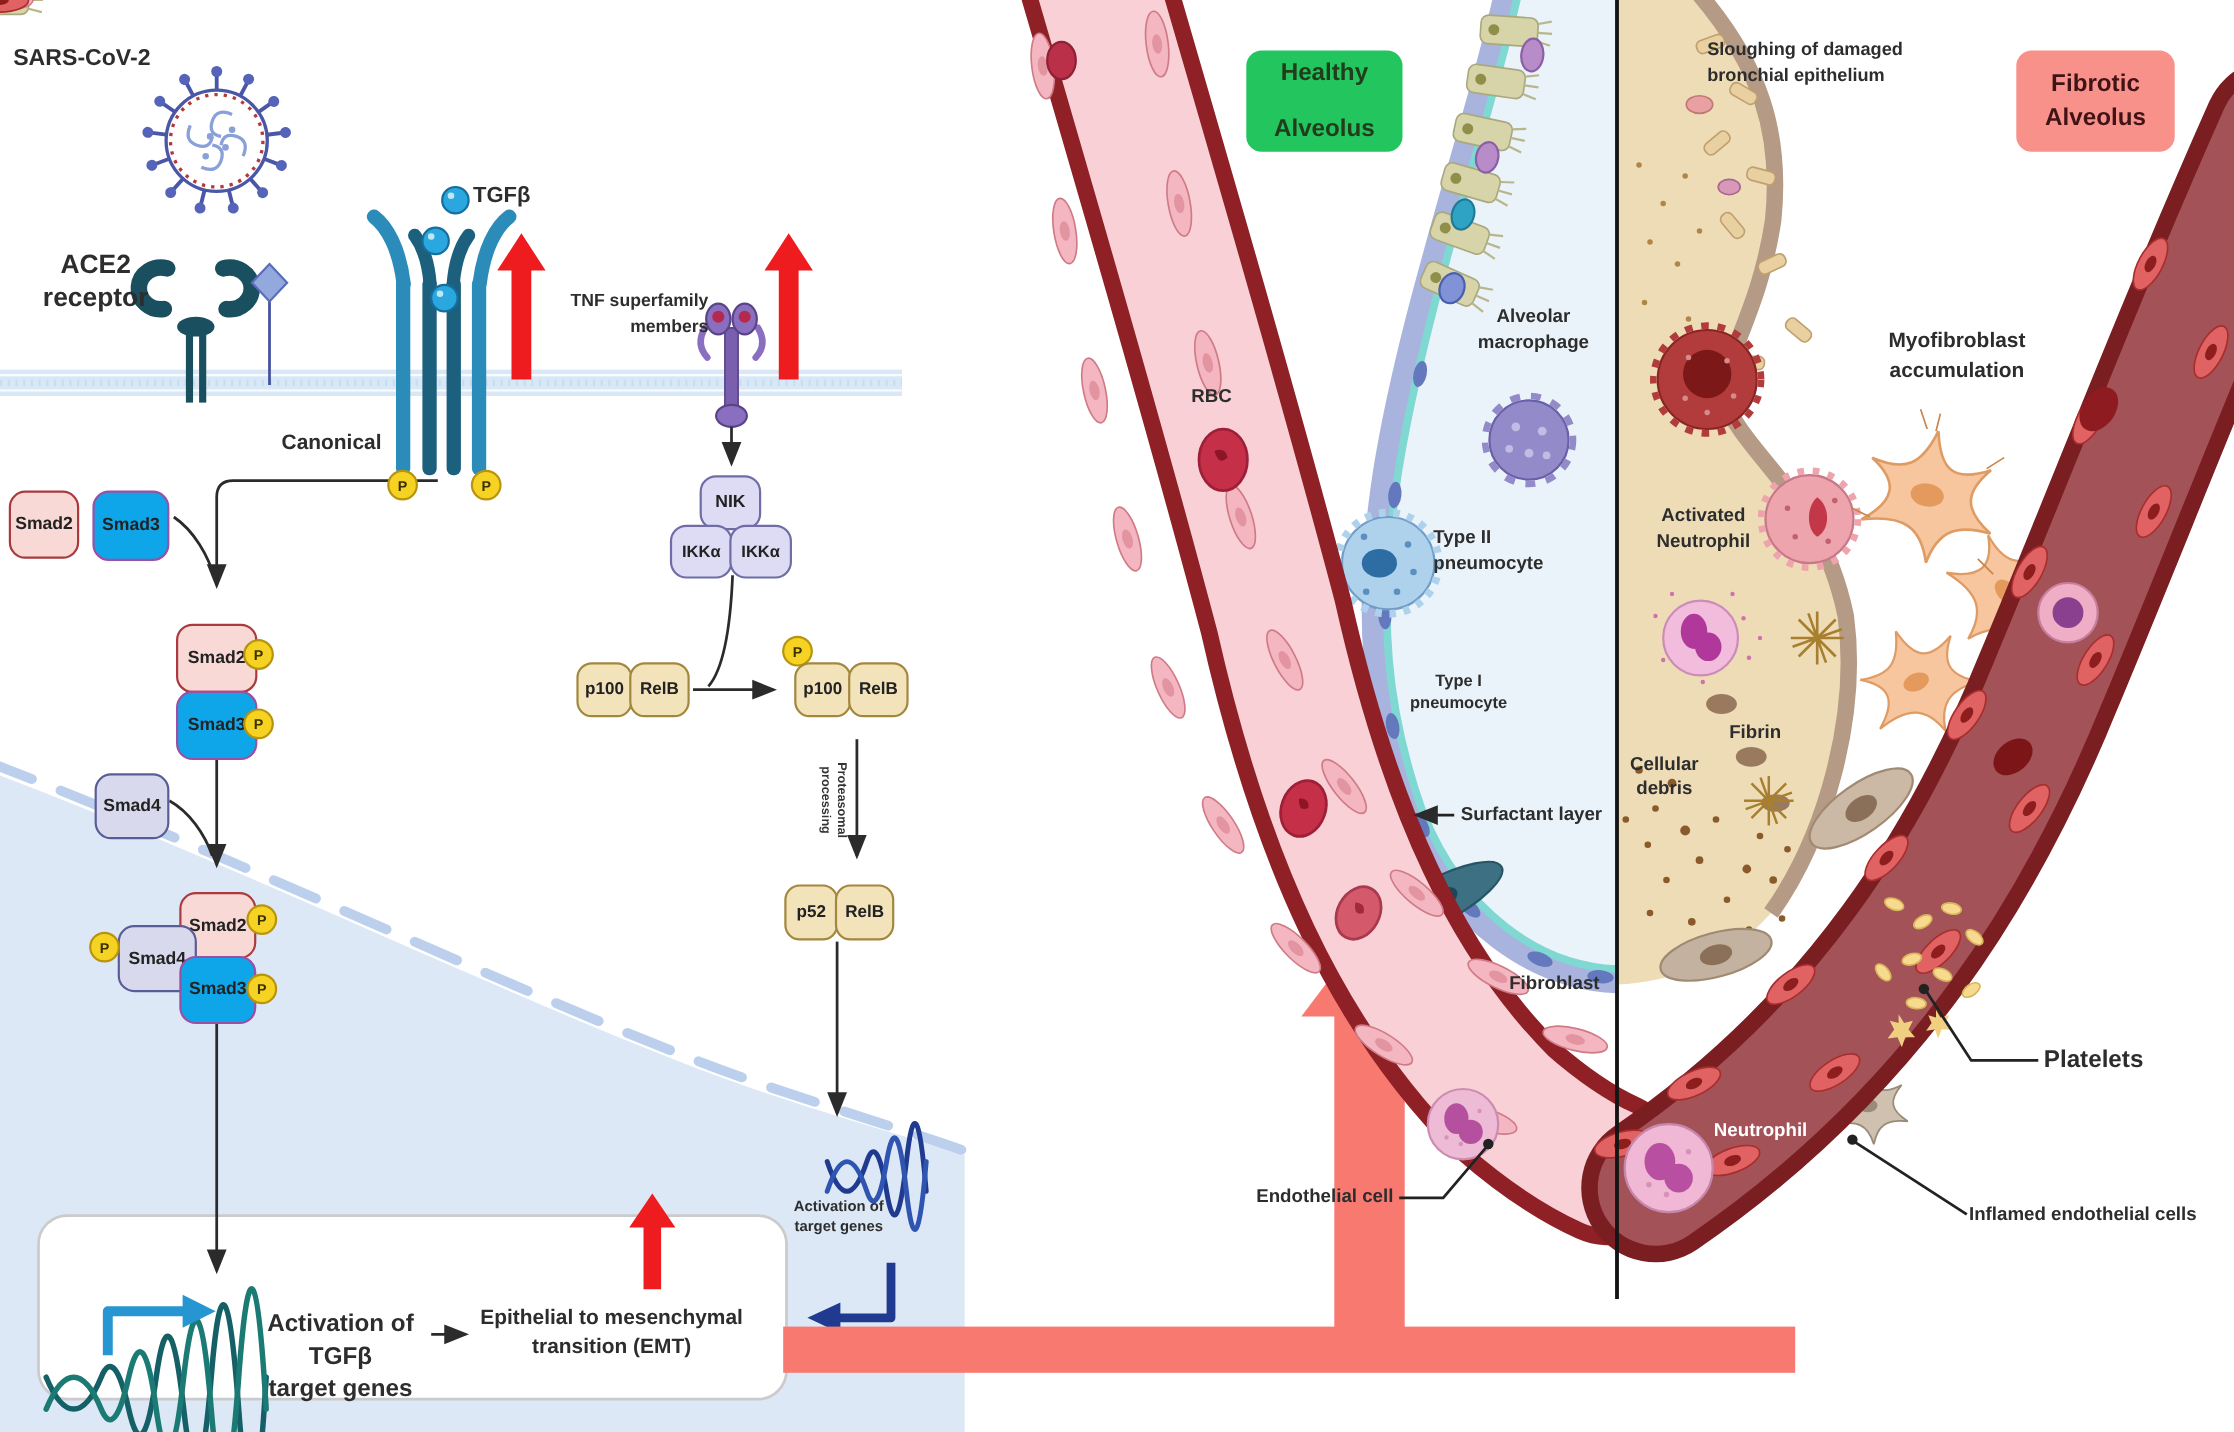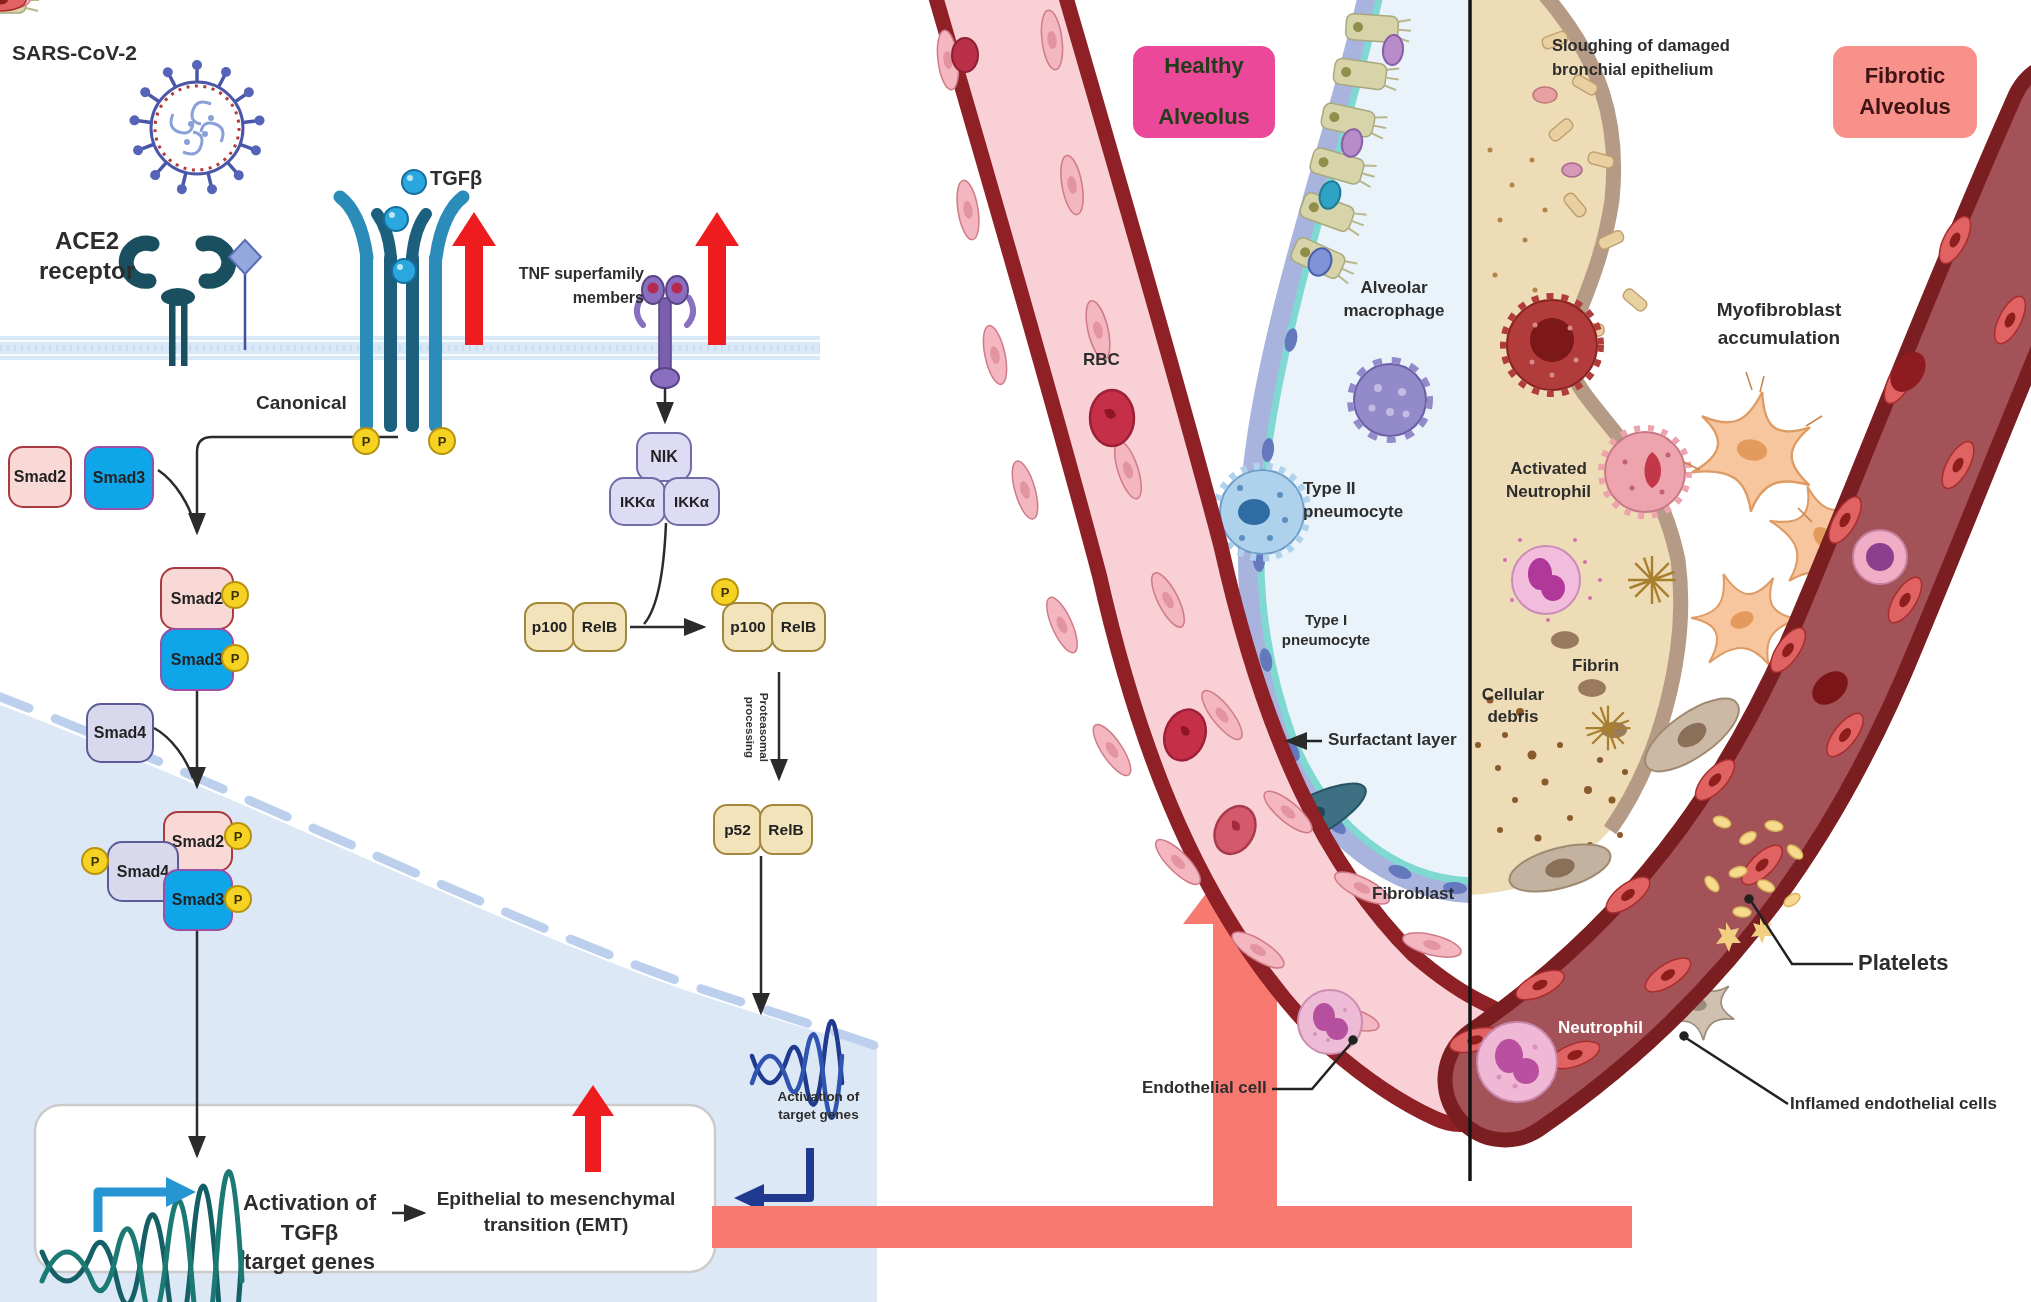--- a/index.html
+++ b/index.html
@@ -15,21 +15,21 @@
   .smad2{background:#f8d9d6;border:2.5px solid #aa3a3e;}
   .smad3{background:#0ea5e9;border:2.5px solid #9a51a5;}
   .smad4{background:#d9d9ed;border:2.5px solid #5a5c98;}
   .kin{background:#dddcf4;border:2.5px solid #6f6ca6;}
   .nfkb{background:#f2e3bb;border:2.5px solid #a3873c;border-radius:14px;font-size:15.5px;}
   .pc{position:absolute;width:28px;height:28px;border-radius:50%;background:#f6d322;
       border:2.5px solid #b8940e;display:flex;align-items:center;justify-content:center;
       font-weight:bold;font-size:13px;color:#3a3000;box-sizing:border-box;}
   .tag{position:absolute;display:flex;flex-direction:column;align-items:center;justify-content:center;
        border-radius:14px;font-weight:bold;font-size:22px;line-height:1.4;}
-  #healthy-tag{background:#ec4899;color:#223c1c;gap:20px;}
+  #healthy-tag{background:#22c55e;color:#223c1c;gap:20px;}
   #fibrotic-tag{background:#f8918a;color:#401317;}
   #prot-lbl{transform:rotate(90deg);transform-origin:center;font-size:11.5px;font-weight:bold;
             color:#333;text-align:center;line-height:1.25;}
 </style>
 </head>
 <body>
 
 <div id="stage">
 
 <svg id="art" width="2031" height="1302" viewBox="0 0 2031 1302">
@@ -562,21 +562,21 @@
 <div class="node nfkb" style="left:572px;top:602px;width:51px;height:46px;">RelB</div>
 <div class="pc" style="left:711px;top:578px;">P</div>
 <div class="node nfkb" style="left:722px;top:602px;width:48px;height:46px;">p100</div>
 <div class="node nfkb" style="left:771px;top:602px;width:51px;height:46px;">RelB</div>
 <div id="prot-lbl" class="lbl" style="left:697px;top:713px;width:120px;">
   <span>Proteasomal</span>
   <span>processing</span>
 </div>
 <div class="node nfkb" style="left:713px;top:804px;width:45px;height:47px;">p52</div>
 <div class="node nfkb" style="left:759px;top:804px;width:50px;height:47px;">RelB</div>
-<div class="lbl ctr" style="left:766px;top:1088px;width:105px;font-size:13.5px;line-height:1.3;">
+<div class="lbl ctr" style="left:710px;top:1088px;width:105px;font-size:13.5px;line-height:1.3;">
   <span>Activation of</span>
   <span>target genes</span>
 </div>
 <div class="lbl ctr" style="left:212px;top:1188px;width:195px;font-size:22px;line-height:1.35;">
   <span>Activation of TGFβ</span>
   <span>target genes</span>
 </div>
 <div class="lbl ctr" style="left:416px;top:1186px;width:280px;font-size:19px;line-height:1.35;">
   <span>Epithelial to mesenchymal</span>
   <span>transition (EMT)</span>

